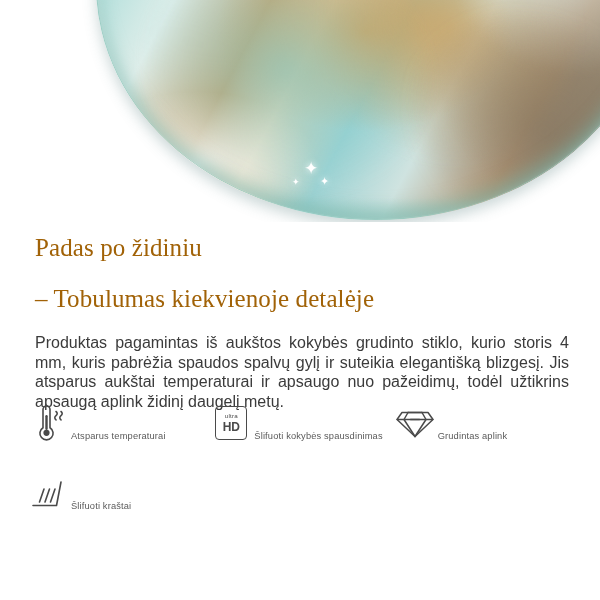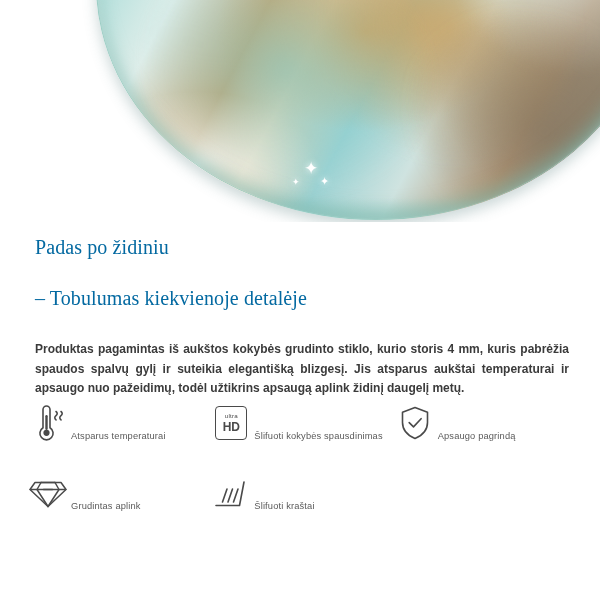--- a/index.html
+++ b/index.html
@@ -132,40 +132,39 @@
 
   
   .content {
     position: absolute;
     left: 35px;
     top: 232px;
     width: 536px;
   }
   .headline {
     font-family: "Liberation Serif", serif;
-    font-size: 20px;
+    font-size: 25px;
     line-height: 31px;
-    color: #0369a1;
+    color: #a16207;
     font-weight: 400;
     margin: 0;
     letter-spacing: 0.1px;
   }
   .headline .line2 {
     display: block;
     margin-top: 20px;
   }
   .body-copy {
-    margin: 26px 0 0 0;
-    font-size: 12px;
+    margin: 19px 0 0 0;
+    font-size: 16px;
     line-height: 19.5px;
     color: #3b3b3b;
     width: 534px;
     text-align: justify;
     text-justify: inter-word;
-    font-weight: bold;
   }
 
   
   .features {
     position: absolute;
     left: 25px;
     top: 400px;
     width: 550px;
     display: grid;
     grid-template-columns: repeat(3, 1fr);
@@ -261,29 +260,20 @@
     <div class="feature">
       <div class="feature-icon">
         <div class="ultrahd-box">
           <span class="u">ultra</span>
           <span class="hd">HD</span>
         </div>
       </div>
       <div class="feature-label">Šlifuoti kokybės spausdinimas</div>
     </div>
 
-    <div class="feature">
-      <div class="feature-icon">
-        <svg width="36" height="40" viewBox="0 0 36 40" fill="none" stroke="#4a4a4a" stroke-width="1.6" stroke-linejoin="round" stroke-linecap="round">
-          <path d="M18 4.5 5.5 9.2v10.4c0 7.6 5.3 13 12.5 15.9 7.2-2.9 12.5-8.3 12.5-15.9V9.2z"></path>
-          <path d="M12.2 19.6l4.3 4.3 7.6-8.2"></path>
-        </svg>
-      </div>
-      <div class="feature-label">Apsaugo pagrindą</div>
-    </div>
 
     <div class="feature">
       <div class="feature-icon">
         <svg width="40" height="36" viewBox="0 0 40 36" fill="none" stroke="#4a4a4a" stroke-width="1.5" stroke-linejoin="round" stroke-linecap="round">
           <path d="M7 7.5h26l5 7-18 17-18-17z"></path>
           <path d="M2.2 14.5h35.6"></path>
           <path d="M13 7.5l-4 7 11 17"></path>
           <path d="M27 7.5l4 7-11 17"></path>
           <path d="M13 7.5h14"></path>
           <path d="M15.5 14.5h9"></path>

